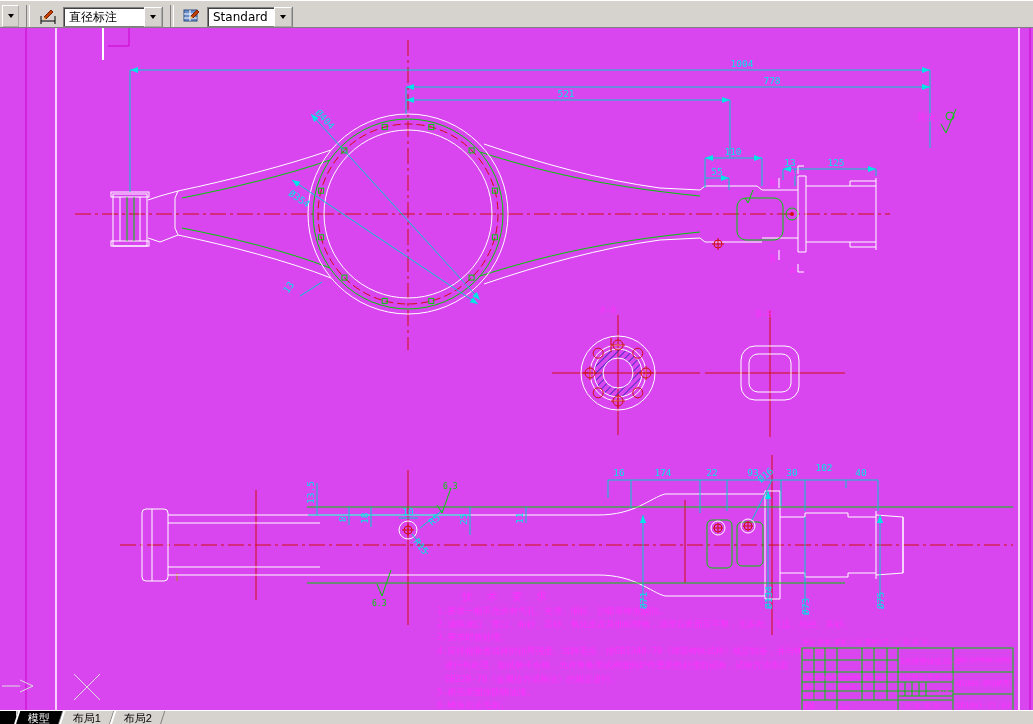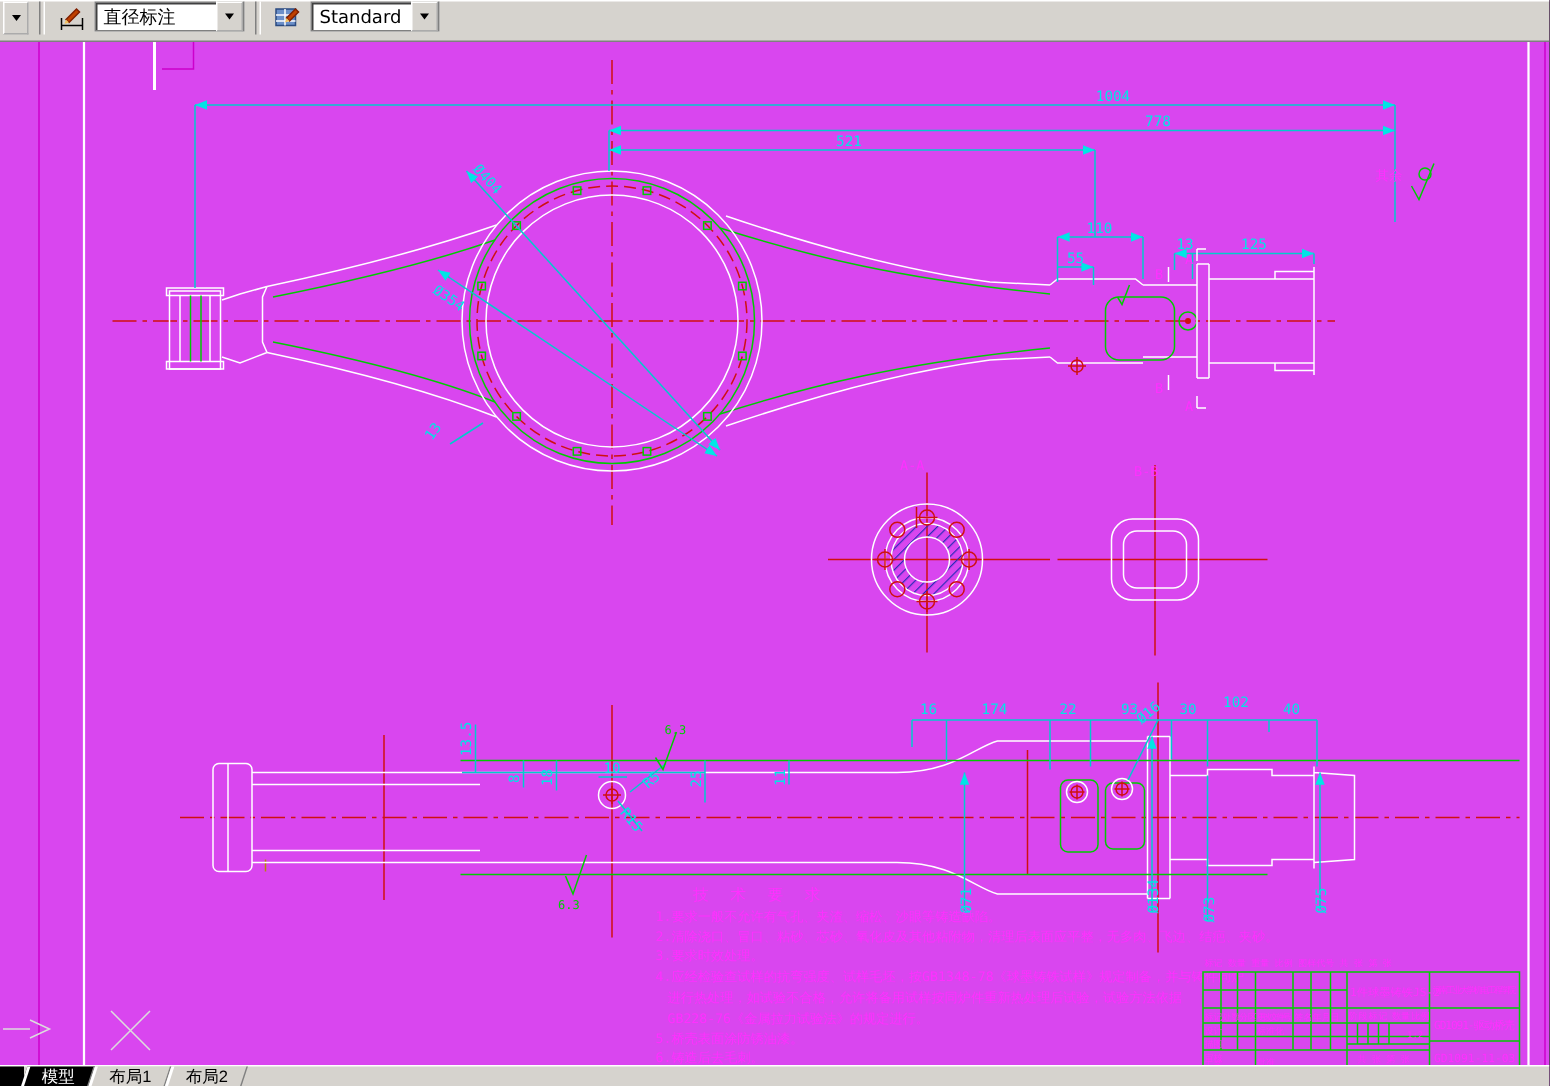--- a/index.html
+++ b/index.html
@@ -1,21 +1,21 @@
 <!DOCTYPE html>
 <html><head>
 <meta charset="utf-8">
 <style>
   html,body{margin:0;padding:0;background:#555;}
   #app{position:relative;width:1033px;height:724px;background:#000;overflow:hidden;
        font-family:"Liberation Sans","DejaVu Sans",sans-serif;}
   
   .toolbar{position:absolute;left:0;top:0;width:1033px;height:28px;background:#d6d3ce;
            border-top:1px solid #fff;border-bottom:1px solid #808080;
-           display:flex;align-items:flex-start;gap:4px;padding-left:2px;box-sizing:border-box;}
+           display:flex;align-items:flex-end;gap:4px;padding-left:2px;box-sizing:border-box;}
   .tb-btn{width:15px;height:20px;background:#d6d3ce;border:1px outset #fff;
           display:flex;align-items:center;justify-content:center;}
   .caret{width:0;height:0;border-left:3px solid transparent;border-right:3px solid transparent;
          border-top:4px solid #000;}
   .tb-sep{width:2px;height:22px;border-left:1px solid #808080;border-right:1px solid #fff;margin:0 3px;}
   .tb-icon{width:22px;height:22px;display:flex;align-items:center;justify-content:center;}
   .combo{height:20px;background:#fff;border:1px solid #808080;box-shadow:inset 1px 1px 0 #404040;
          display:flex;align-items:center;font-size:12px;padding-left:5px;box-sizing:border-box;}
   .combo .ctext{flex:1;white-space:nowrap;font-family:"DejaVu Sans","Liberation Sans",sans-serif;}
   .combo .cbtn{width:16px;height:18px;background:#d6d3ce;border:1px outset #fff;

